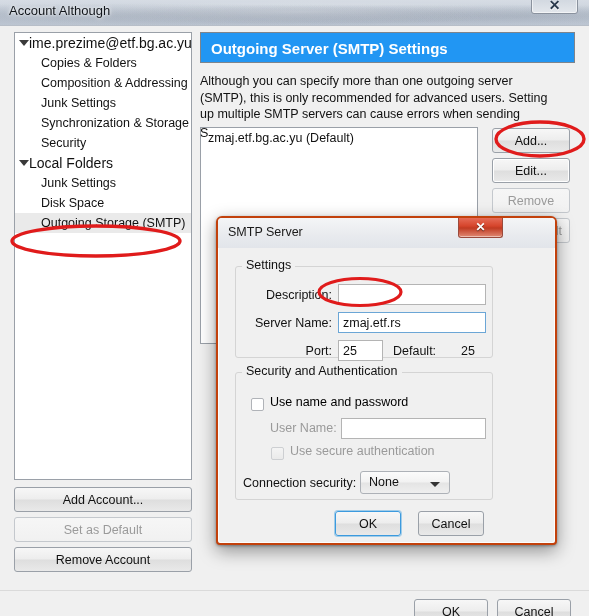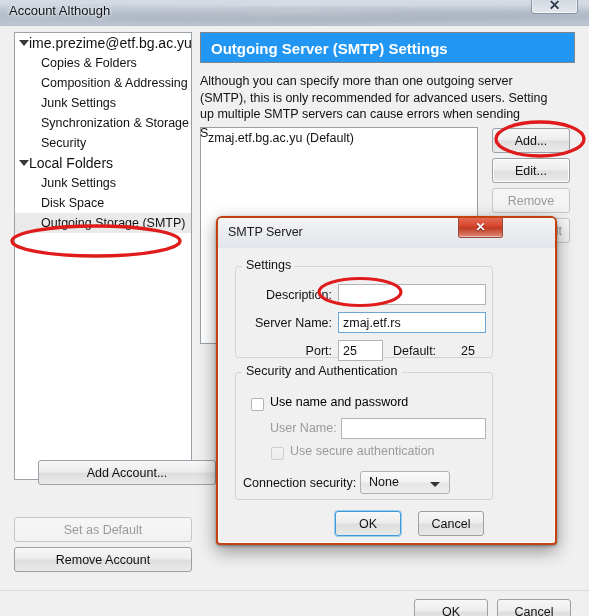--- a/index.html
+++ b/index.html
@@ -93,21 +93,21 @@
   .side-btn {
     position: absolute; left: 14px; width: 178px; height: 25px;
     border: 1px solid #9aa0a8; border-radius: 3px;
     background: linear-gradient(180deg,#f7f7f7 0%, #ededed 48%, #dedede 52%, #e9e9e9 100%);
     font-family: "Liberation Sans", sans-serif; font-size: 12.5px;
     color: #111; padding: 0; cursor: default;
   }
   .side-btn.disabled { color: #9a9a9a;
     background: linear-gradient(180deg,#f6f6f6 0%, #f1f1f1 100%);
     border-color: #c4c8cd; }
-  #btn-add-account { top: 434px; margin-left: 24px; }
+  #btn-add-account { top: 461px; }
   #btn-set-default { top: 491px; }
   #btn-remove-account { top: 521px; }
 
   
   #right-pane { position: absolute; left: 200px; top: 6px; width: 375px; }
   #pane-header {
     height: 31px; line-height: 31px;
     background: #2196f3;
     border: 1px solid #7d848c;
     color: #fff; font-weight: bold; font-size: 15px;

